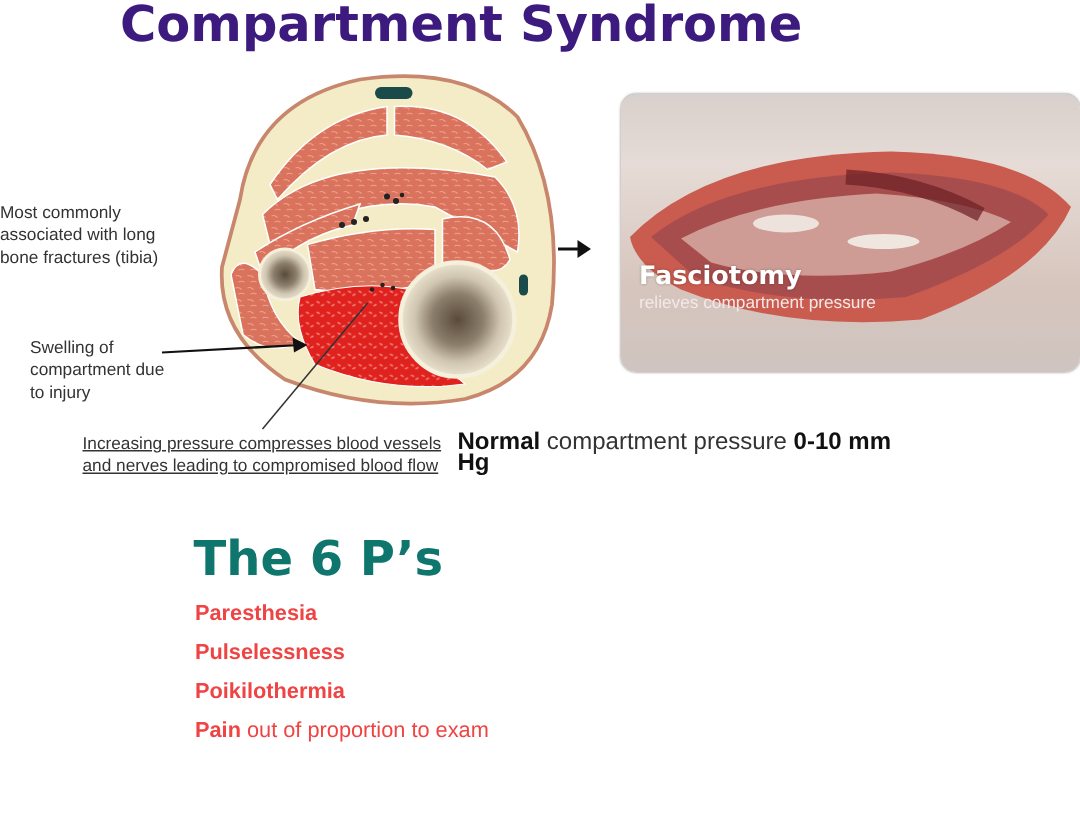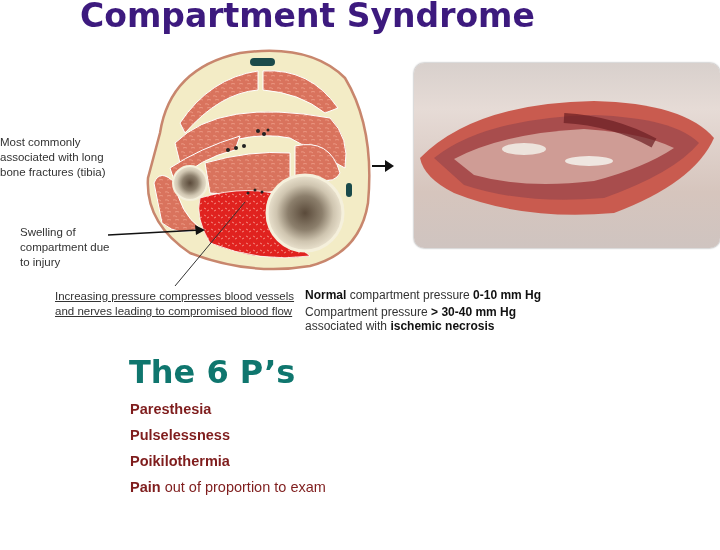--- a/index.html
+++ b/index.html
@@ -11,38 +11,38 @@
     position: absolute; left: 80px; top: -4px; font-size: 33px; font-weight: bold;
     color: #3d1a7e; letter-spacing: 0px; font-family: "DejaVu Sans", sans-serif;
   }
   .diagram { position: absolute; left: 140px; top: 38px; width: 240px; height: 240px; }
   .label {
     position: absolute; font-size: 11.5px; color: #333; text-align: left; line-height: 15px;
   }
   .lbl-common { left: 0px; top: 135px; width: 132px; }
   .lbl-swelling { left: 20px; top: 225px; width: 96px; }
   .lbl-pressure { left: 55px; top: 289px; width: 250px; text-decoration: underline; }
-  .notes { position: absolute; left: 305px; top: 288px; font-size: 12px; line-height: 14px; color: #333; width: 300px; }
+  .notes { position: absolute; left: 305px; top: 288px; font-size: 16px; line-height: 14px; color: #333; width: 300px; }
   .notes b { color: #111; }
   .notes p { margin: 0 0 3px 0; }
   .arrow { position: absolute; left: 372px; top: 160px; }
   .photo {
     position: absolute; left: 414px; top: 63px; width: 306px; height: 185px; border-radius: 10px;
     overflow: hidden; box-shadow: 0 0 2px #777;
     background: linear-gradient(180deg, #d8d0cc 0%, #e6dbd6 25%, #d6c5bd 70%, #cfc4c0 100%);
   }
   .photo-cap { position: absolute; left: 12px; top: 111px; color: #fff; }
   .photo-cap .h { font-size: 17px; font-weight: bold; font-family: "DejaVu Sans", sans-serif; text-shadow: 0 0 2px rgba(0,0,0,0.3); }
   .photo-cap .s { font-size: 11.5px; margin-top: 2px; color: #f3e8e8; }
   .ps-title {
     position: absolute; left: 129px; top: 353px; font-size: 32px; font-weight: bold; color: #0f766e;
     font-family: "DejaVu Sans", sans-serif;
   }
   .ps-list { position: absolute; left: 130px; top: 396px; list-style: none; margin: 0; padding: 0; }
-  .ps-list li { font-size: 14.5px; height: 26px; line-height: 26px; color: #7f1d1d; }
+  .ps-list li { font-size: 14.5px; height: 26px; line-height: 26px; color: #ef4444; }
   .ps-list li b { font-weight: bold; }
 </style>
 </head>
 <body>
 
 <div class="title">Compartment Syndrome</div>
 
 <svg class="diagram" viewBox="0 0 240 240" width="240" height="240">
   <defs>
     <pattern id="musc" width="8" height="8" patternUnits="userSpaceOnUse">
@@ -103,25 +103,28 @@
 
 <div class="photo">
   <svg width="306" height="185" viewBox="0 0 306 185">
     <path d="M6 95 Q60 40 180 38 Q270 40 300 75 Q280 120 200 150 Q110 158 40 130 Q10 115 6 95 Z" fill="#c95b4f"></path>
     <path d="M20 95 Q70 55 180 52 Q260 55 285 80 Q260 110 190 135 Q110 142 50 122 Z" fill="#a84d4d"></path>
     <path d="M40 96 Q90 70 170 66 Q230 70 260 85 Q230 105 180 118 Q110 126 60 112 Z" fill="#cf9c95"></path>
     <ellipse cx="110" cy="86" rx="22" ry="6" fill="#ede3dc"></ellipse>
     <ellipse cx="175" cy="98" rx="24" ry="5" fill="#efe6e0"></ellipse>
     <path d="M150 55 Q200 58 240 80" stroke="#6b1e22" stroke-width="10" fill="none" opacity="0.7"></path>
   </svg>
+  <div class="photo-cap">
+    <div class="h">Fasciotomy</div>
+    <div class="s">relieves compartment pressure</div>
+  </div>
 </div>
 
 <div class="notes">
   <p><b>Normal</b><span> compartment pressure </span><b>0-10 mm Hg</b></p>
-  <p><span>Compartment pressure </span><b>&gt; 30-40 mm Hg</b><br><span> associated with </span><b>ischemic necrosis</b></p>
 </div>
 
 <div class="ps-title">The 6 P’s</div>
 <ul class="ps-list">
   <li><b>Paresthesia</b><span></span></li>
   <li><b>Pulselessness</b><span></span></li>
   <li><b>Poikilothermia</b><span></span></li>
   <li><b>Pain</b><span> out of proportion to exam</span></li>
 </ul>
 

